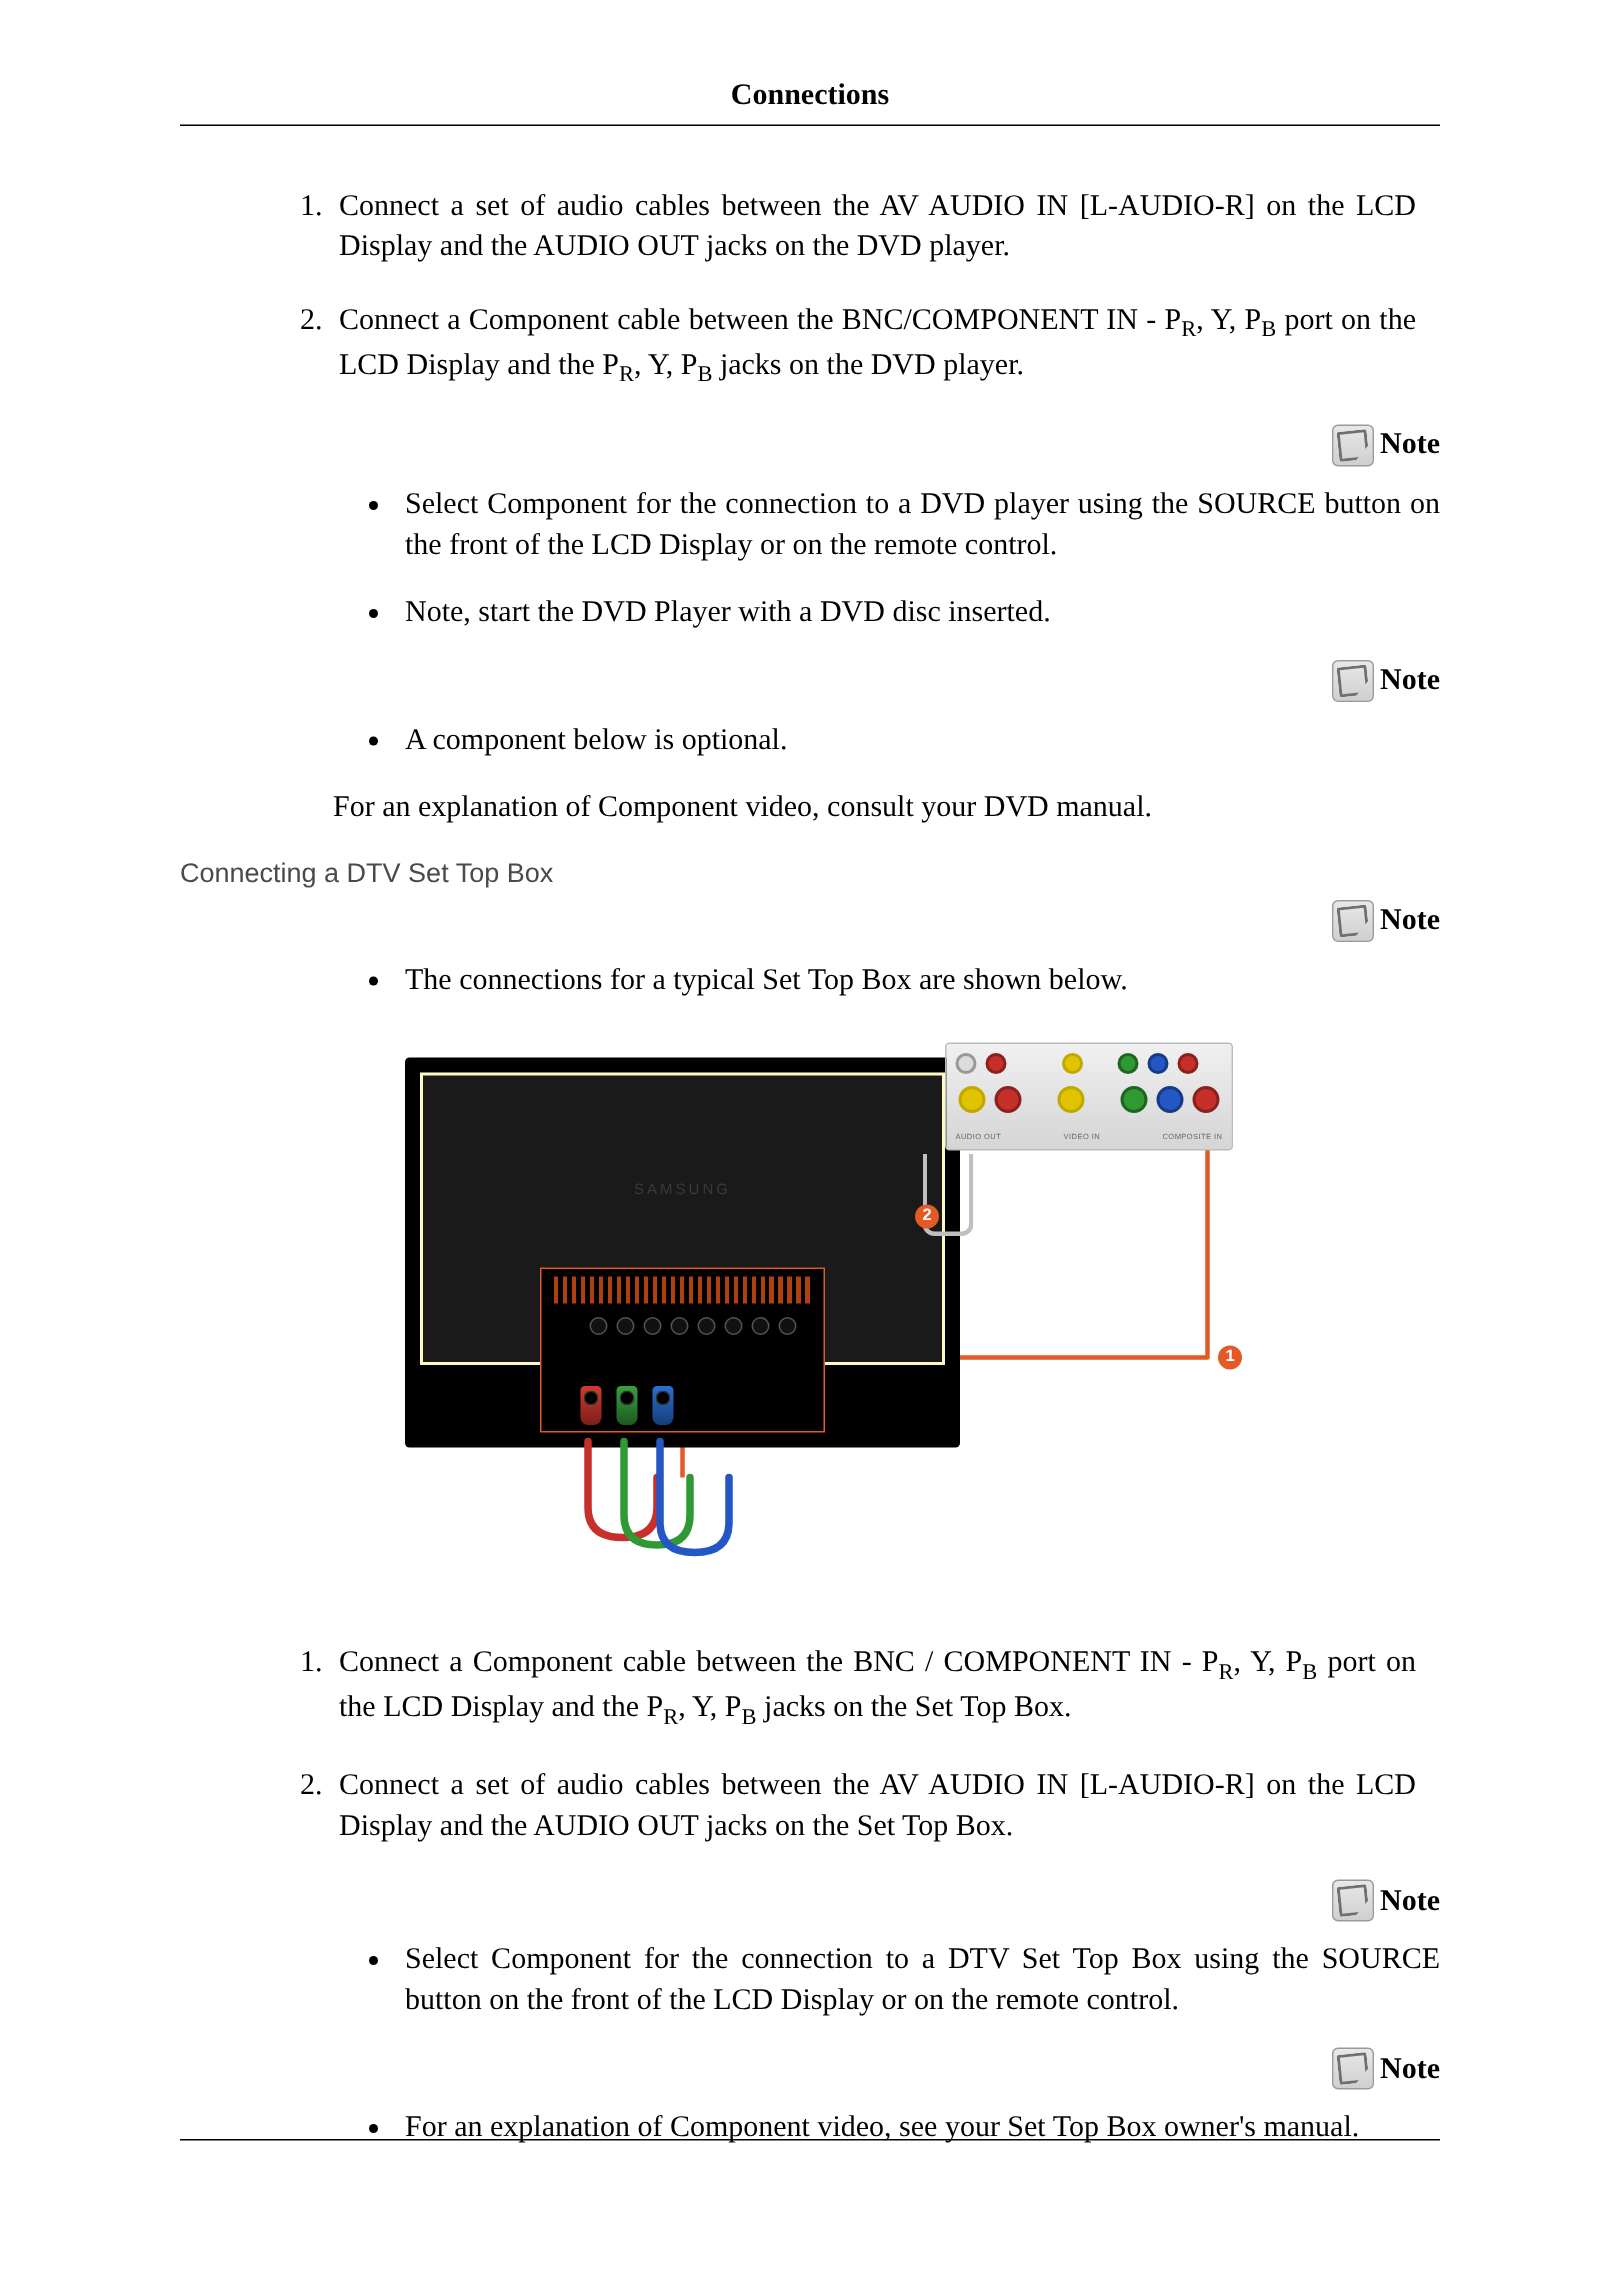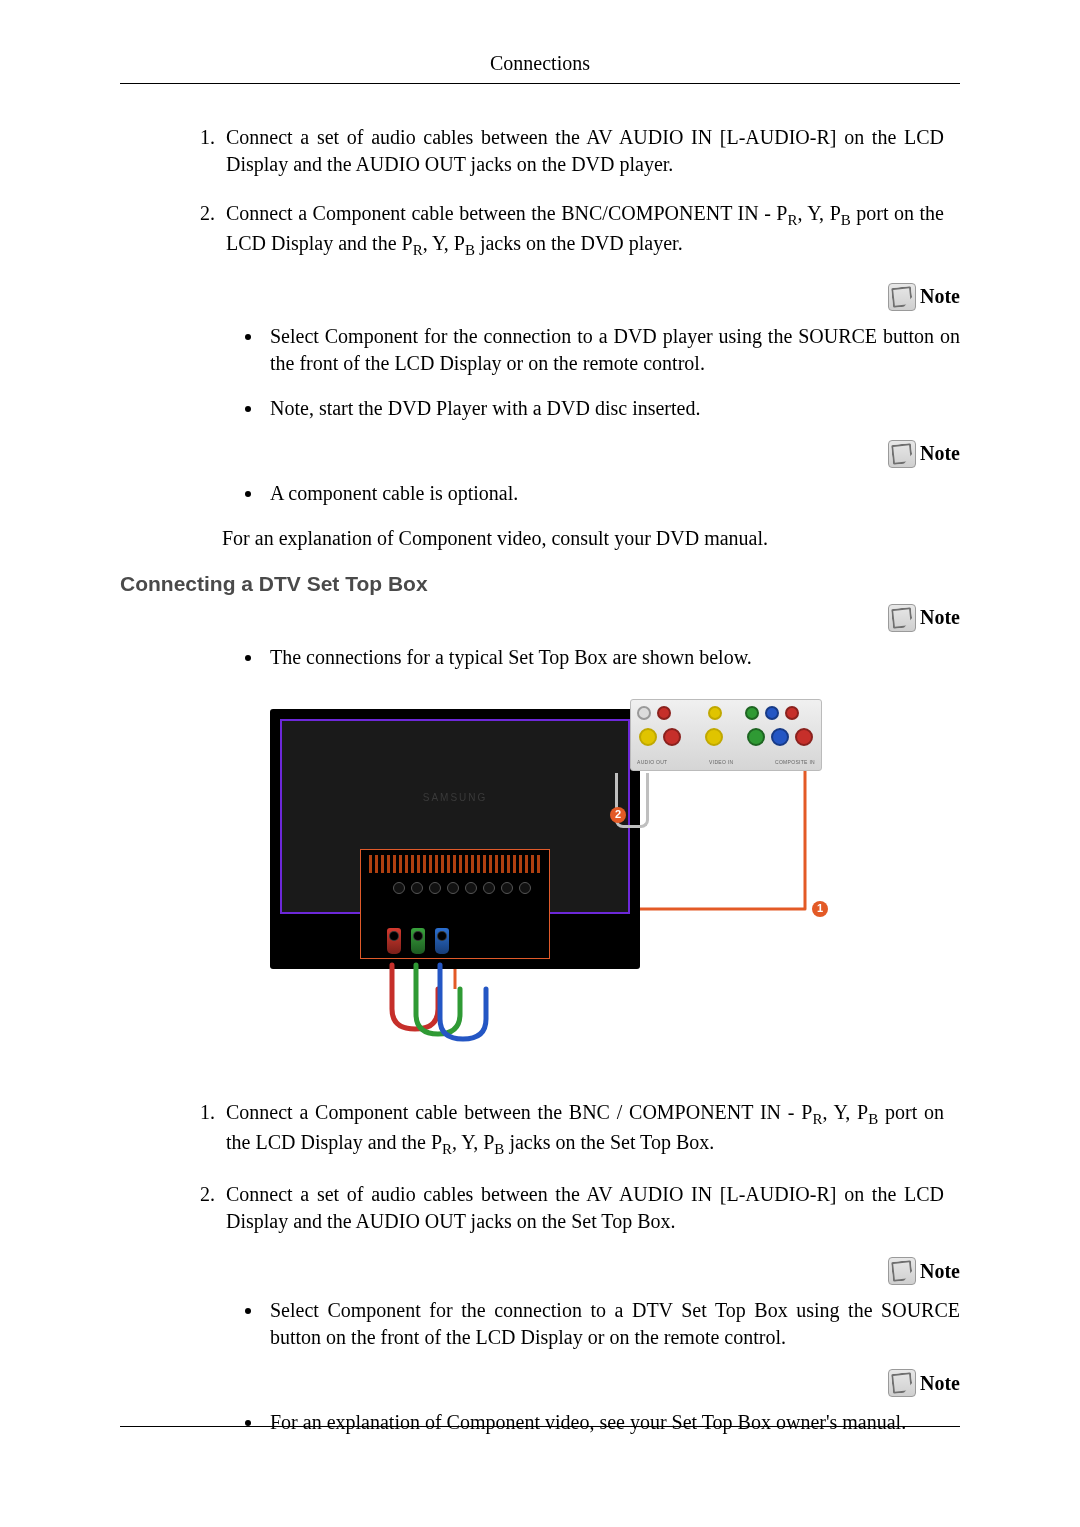--- a/index.html
+++ b/index.html
@@ -15,20 +15,21 @@
     position: relative;
     box-sizing: border-box;
     padding: 50px 120px 0 120px;
     font-size: 20px;
     line-height: 1.35;
   }
   .header-title {
     text-align: center;
     font-size: 20px;
     padding-bottom: 6px;
+    font-weight: bold;
   }
   .header-rule {
     border: none;
     border-top: 1px solid #000;
     margin: 0 0 40px 0;
   }
   .content {
     margin-left: 70px;
     text-align: justify;
   }
@@ -79,22 +80,22 @@
     border-radius: 2px;
     transform: rotate(-6deg);
     clip-path: polygon(0 0, 100% 0, 100% 55%, 55% 100%, 0 100%);
   }
   .note-label {
     font-weight: bold;
     font-size: 20px;
   }
   .section-heading {
     font-family: Arial, Helvetica, sans-serif;
-    font-weight: bold;
-    font-size: 21px;
+    font-weight: normal;
+    font-size: 18px;
     color: #4a4a4a;
     margin: 14px 0 6px 16px;
     margin-left: -70px;
   }
   sub {
     font-size: 0.75em;
     vertical-align: sub;
   }
   
   .diagram-area {
@@ -108,21 +109,21 @@
     top: 20px;
     width: 370px;
     height: 260px;
     background: #000;
     border-radius: 3px;
   }
   .tv-inner {
     position: absolute;
     inset: 10px 10px 55px 10px;
     background: #1a1a1a;
-    border: 2px solid #6d28d9;
+    border: 2px solid #fef9c3;
   }
   .tv-brand {
     position: absolute;
     left: 0;
     right: 0;
     top: 70px;
     text-align: center;
     font-family: Arial, sans-serif;
     font-size: 10px;
     letter-spacing: 2px;
@@ -302,21 +303,21 @@
     <ul class="bulleted">
       <li>Select Component for the connection to a DVD player using the SOURCE button on the front of the LCD Display or on the remote control.</li>
       <li>Note, start the DVD Player with a DVD disc inserted.</li>
     </ul>
 
     <div class="note-line">
       <span class="note-icon"></span>
       <span class="note-label">Note</span>
     </div>
     <ul class="bulleted">
-      <li>A component cable is optional.</li>
+      <li>A component below is optional.</li>
     </ul>
     <div class="para-after-list">For an explanation of Component video, consult your DVD manual.</div>
 
     <div class="section-heading">Connecting a DTV Set Top Box</div>
 
     <div class="note-line">
       <span class="note-icon"></span>
       <span class="note-label">Note</span>
     </div>
     <ul class="bulleted">

